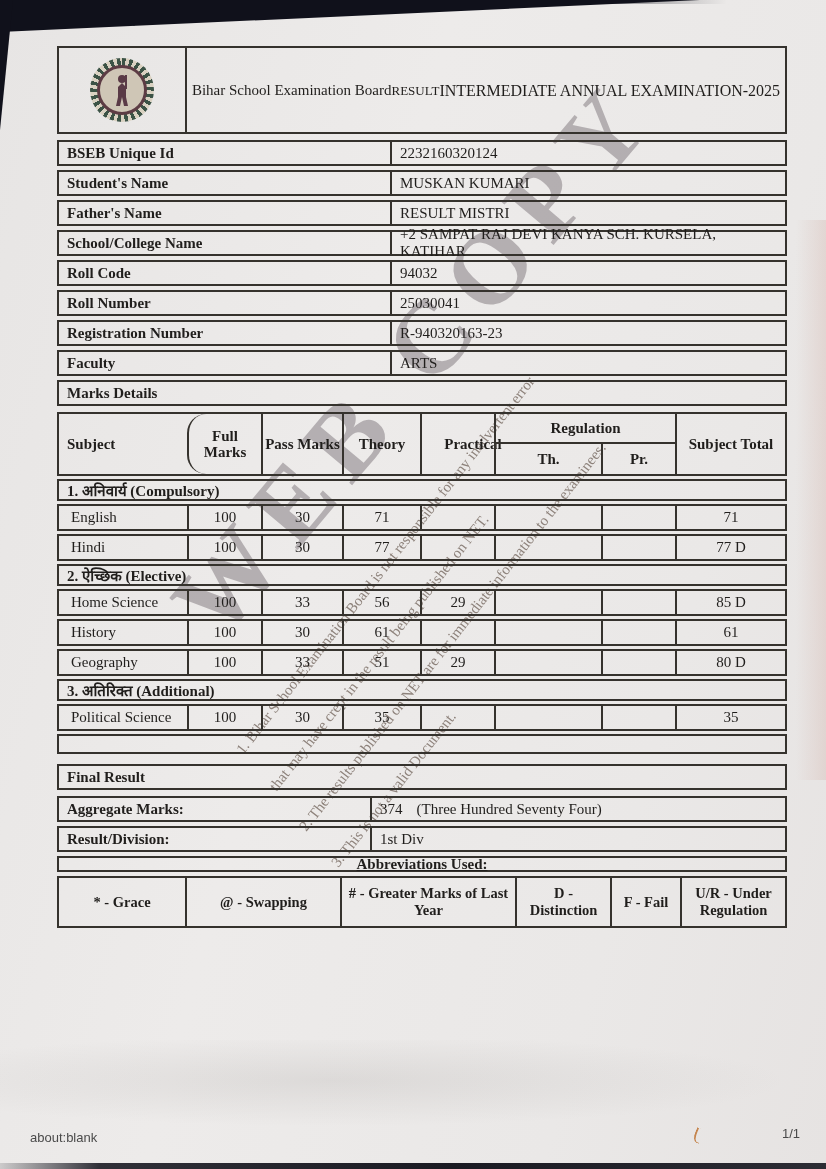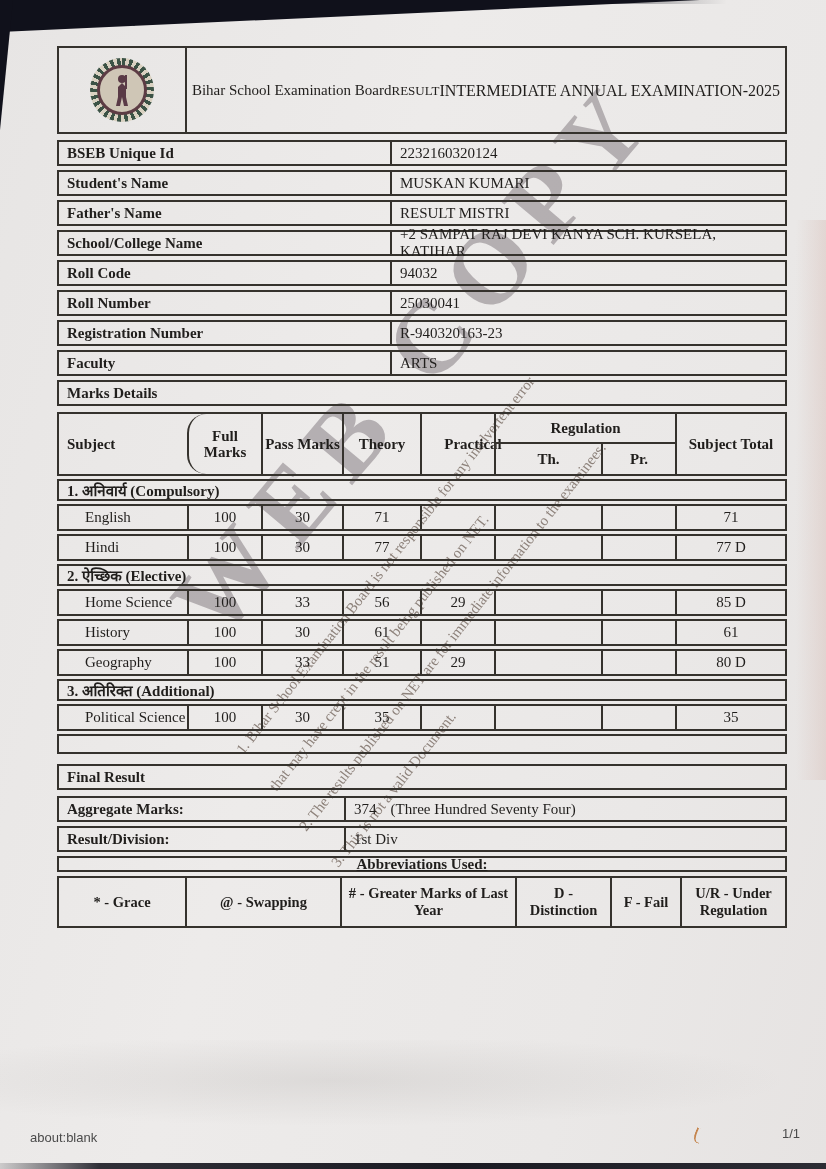--- a/index.html
+++ b/index.html
@@ -79,26 +79,26 @@
   .mh-reg      { grid-column:6/8; grid-row:1; border-bottom:2px solid #35322d; }
   .mh-th       { grid-column:6; grid-row:2; }
   .mh-pr       { grid-column:7; grid-row:2; }
   .mh-total    { grid-column:8; grid-row:1/3;text-align:center; }
 
   .section-row { height:22px; margin-bottom:3px; font-weight:bold; padding:0 8px; display:flex; align-items:center;
                  font-family:"Liberation Serif","DejaVu Sans",serif; }
   .data-row { display:grid; grid-template-columns:128px 74px 81px 78px 74px 107px 74px 1fr;
               height:27px; margin-bottom:3px; }
   .dc { display:flex; align-items:center; justify-content:center; }
-  .dc-subject { justify-content:flex-start; padding-left:26px; }
+  .dc-subject { justify-content:flex-start; padding-left:12px; }
 
   .empty-row { height:20px; margin-bottom:10px; }
 
   .fr-row  { display:flex; height:26px; margin-bottom:4px; }
-  .fr-label{ width:285px; font-weight:bold; padding:2px 8px; display:flex; align-items:center; }
+  .fr-label{ width:311px; font-weight:bold; padding:2px 8px; display:flex; align-items:center; }
   .fr-value{ flex:1; padding:2px 8px; display:flex; align-items:center; gap:14px; }
 
   .abbrev-title { height:16px; margin-bottom:4px; display:flex; align-items:center; justify-content:center;
                   font-weight:bold; }
   .abbrev-title span { text-decoration:underline; }
   .abbrev-grid { display:grid; grid-template-columns:126px 155px 175px 95px 70px 1fr; min-height:52px; }
   .ac { display:flex; align-items:center; justify-content:center; font-weight:bold; text-align:center;
         line-height:17px; padding:4px 3px; font-size:14.5px; }
 </style>
 </head>

